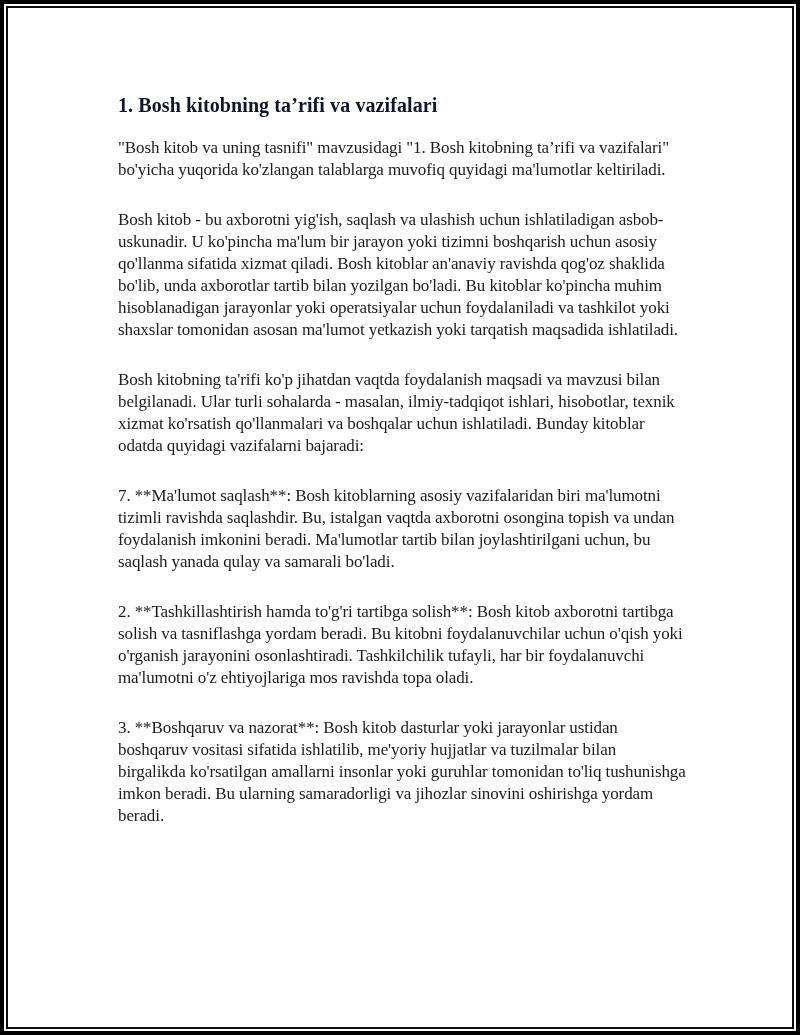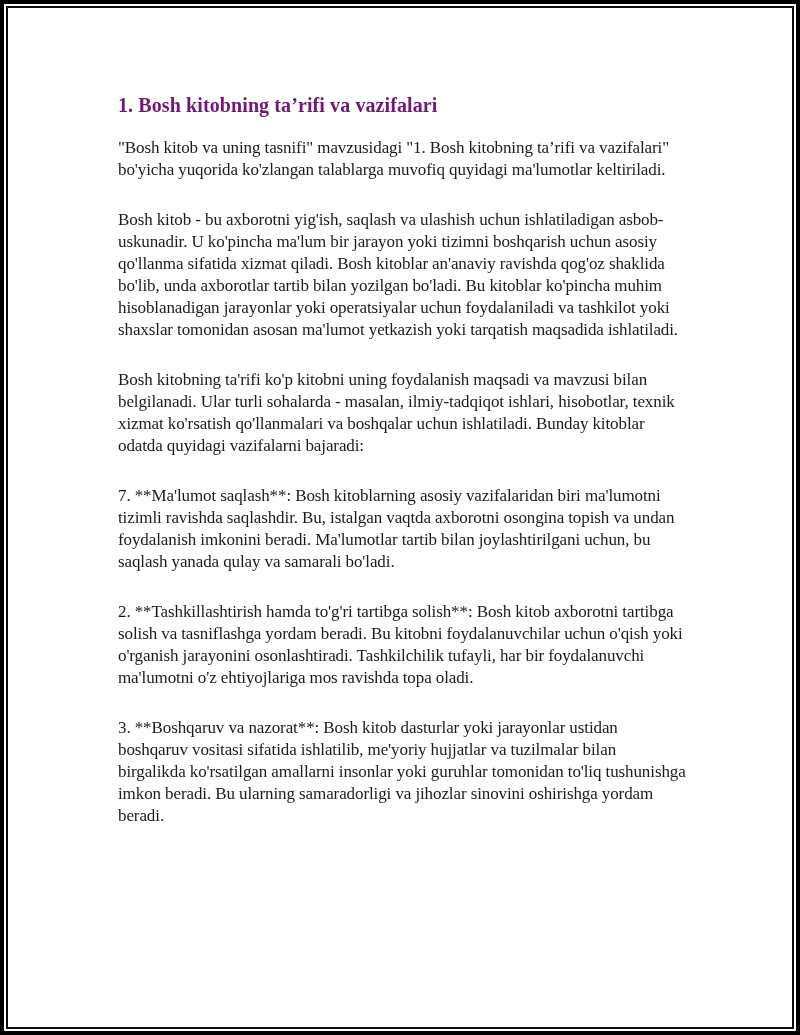--- a/index.html
+++ b/index.html
@@ -31,40 +31,40 @@
     width: 688px;
     color: #1b1b1b;
     font-family: "Liberation Serif", "DejaVu Serif", serif;
   }
   .doc-title {
     margin: 0 0 19px 0;
     font-size: 20px;
     line-height: 26px;
     font-weight: bold;
     letter-spacing: 0.1px;
-    color: #701a75;
+    color: #0f172a;
   }
   .doc-paragraph {
     margin: 0 0 28px 0;
     width: 568px;
     font-size: 17px;
     line-height: 22px;
     letter-spacing: -0.1px;
     text-align: left;
     color: #1b1b1b;
   }
 </style>
 </head>
 <body>
 
 <div class="outer-frame">
   <div class="inner-frame">
     <div class="doc-content">
       <h1 class="doc-title">1. Bosh kitobning ta’rifi va vazifalari</h1>
       <p class="doc-paragraph">"Bosh kitob va uning tasnifi" mavzusidagi "1. Bosh kitobning ta’rifi va vazifalari" bo'yicha yuqorida ko'zlangan talablarga muvofiq quyidagi ma'lumotlar keltiriladi.</p>
       <p class="doc-paragraph">Bosh kitob - bu axborotni yig'ish, saqlash va ulashish uchun ishlatiladigan asbob-uskunadir. U ko'pincha ma'lum bir jarayon yoki tizimni boshqarish uchun asosiy qo'llanma sifatida xizmat qiladi. Bosh kitoblar an'anaviy ravishda qog'oz shaklida bo'lib, unda axborotlar tartib bilan yozilgan bo'ladi. Bu kitoblar ko'pincha muhim hisoblanadigan jarayonlar yoki operatsiyalar uchun foydalaniladi va tashkilot yoki shaxslar tomonidan asosan ma'lumot yetkazish yoki tarqatish maqsadida ishlatiladi.</p>
-      <p class="doc-paragraph">Bosh kitobning ta'rifi ko'p kitobni uning foydalanish maqsadi va mavzusi bilan belgilanadi. Ular turli sohalarda - masalan, ilmiy-tadqiqot ishlari, hisobotlar, texnik xizmat ko'rsatish qo'llanmalari va boshqalar uchun ishlatiladi. Bunday kitoblar odatda quyidagi vazifalarni bajaradi:</p>
+      <p class="doc-paragraph">Bosh kitobning ta'rifi ko'p jihatdan vaqtda foydalanish maqsadi va mavzusi bilan belgilanadi. Ular turli sohalarda - masalan, ilmiy-tadqiqot ishlari, hisobotlar, texnik xizmat ko'rsatish qo'llanmalari va boshqalar uchun ishlatiladi. Bunday kitoblar odatda quyidagi vazifalarni bajaradi:</p>
       <p class="doc-paragraph">7. **Ma'lumot saqlash**: Bosh kitoblarning asosiy vazifalaridan biri ma'lumotni tizimli ravishda saqlashdir. Bu, istalgan vaqtda axborotni osongina topish va undan foydalanish imkonini beradi. Ma'lumotlar tartib bilan joylashtirilgani uchun, bu saqlash yanada qulay va samarali bo'ladi.</p>
       <p class="doc-paragraph">2. **Tashkillashtirish hamda to'g'ri tartibga solish**: Bosh kitob axborotni tartibga solish va tasniflashga yordam beradi. Bu kitobni foydalanuvchilar uchun o'qish yoki o'rganish jarayonini osonlashtiradi. Tashkilchilik tufayli, har bir foydalanuvchi ma'lumotni o'z ehtiyojlariga mos ravishda topa oladi.</p>
       <p class="doc-paragraph">3. **Boshqaruv va nazorat**: Bosh kitob dasturlar yoki jarayonlar ustidan boshqaruv vositasi sifatida ishlatilib, me'yoriy hujjatlar va tuzilmalar bilan birgalikda ko'rsatilgan amallarni insonlar yoki guruhlar tomonidan to'liq tushunishga imkon beradi. Bu ularning samaradorligi va jihozlar sinovini oshirishga yordam beradi.</p>
     </div>
   </div>
 </div>
 
 </body></html>

